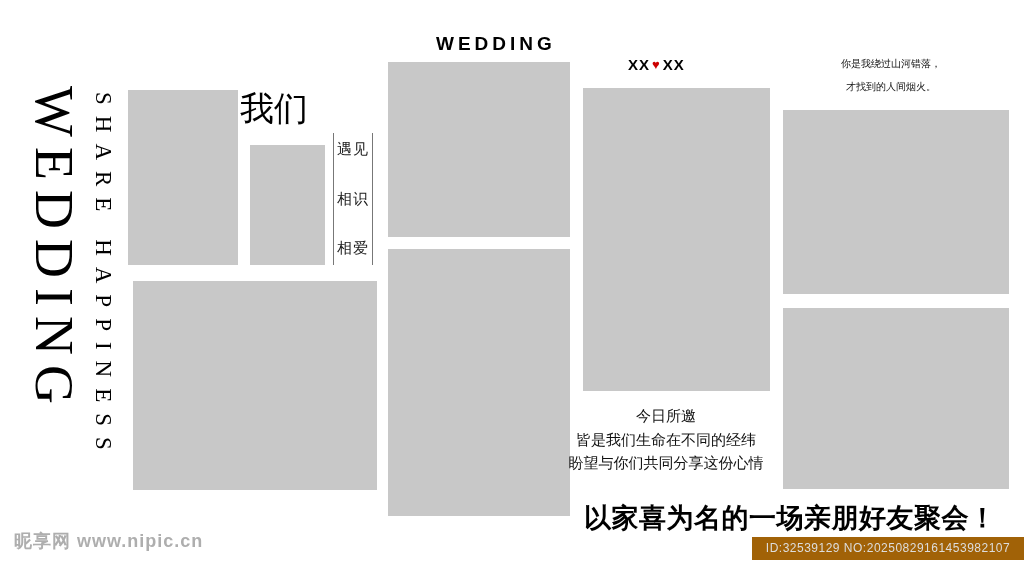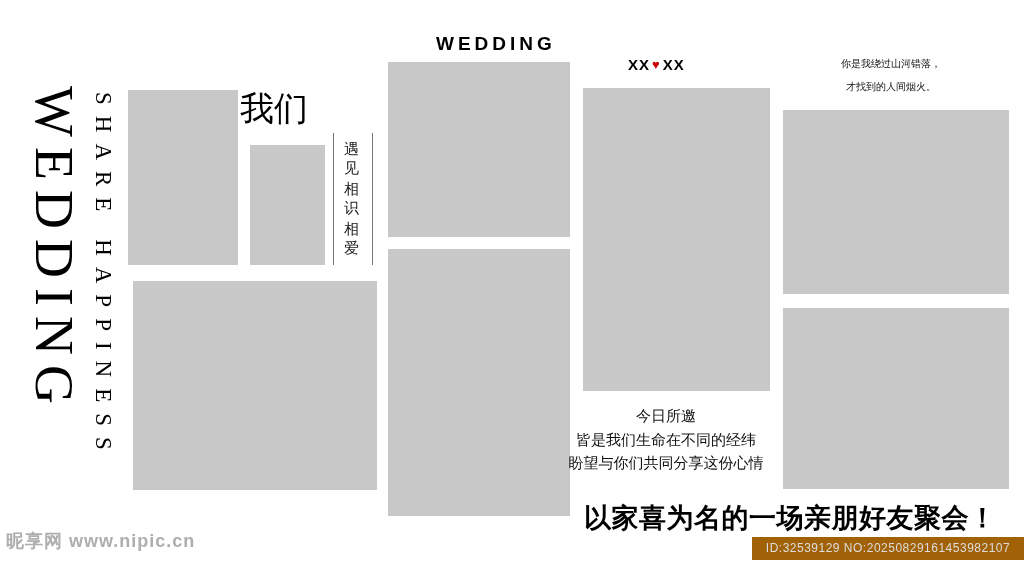--- a/index.html
+++ b/index.html
@@ -42,21 +42,21 @@
     position: absolute; left: 240px; top: 86px;
     font-family: "Liberation Serif", "DejaVu Serif", serif;
     font-size: 34px;
   }
 
   .timeline {
     position: absolute; left: 333px; top: 133px;
     width: 40px; height: 132px;
     border-left: 1px solid #777; border-right: 1px solid #777;
     display: flex; flex-direction: column; align-items: center;
-    justify-content: space-between; padding: 7px 10px;
+    justify-content: space-between; padding: 7px 0;
     font-size: 15px; color: #1a1a1a; letter-spacing: 1px;
   }
 
   .names {
     position: absolute; left: 628px; top: 56px; width: 100px;
     text-align: left; font-size: 15px; font-weight: bold; letter-spacing: 1px;
   }
   .heart { font-size: 13px; padding: 0 2px; vertical-align: 1px; }
 
   .quote {
@@ -68,21 +68,21 @@
     position: absolute; left: 558px; top: 404px; width: 216px;
     text-align: center; font-size: 15px; line-height: 23.5px; color: #111;
   }
 
   .slogan {
     position: absolute; left: 584px; top: 500px;
     font-size: 27px; font-weight: bold; letter-spacing: 0.5px;
   }
 
   .watermark {
-    position: absolute; left: 6px; top: 529px;
+    position: absolute; left: 14px; top: 529px;
     font-size: 18px; font-weight: bold; letter-spacing: 1px;
   }
 
   .idbar {
     position: absolute; left: 752px; top: 537px; width: 272px; height: 23px;
     font-size: 12px; line-height: 23px; text-align: center;
     letter-spacing: 0.5px;
   }
 </style>
 </head>

